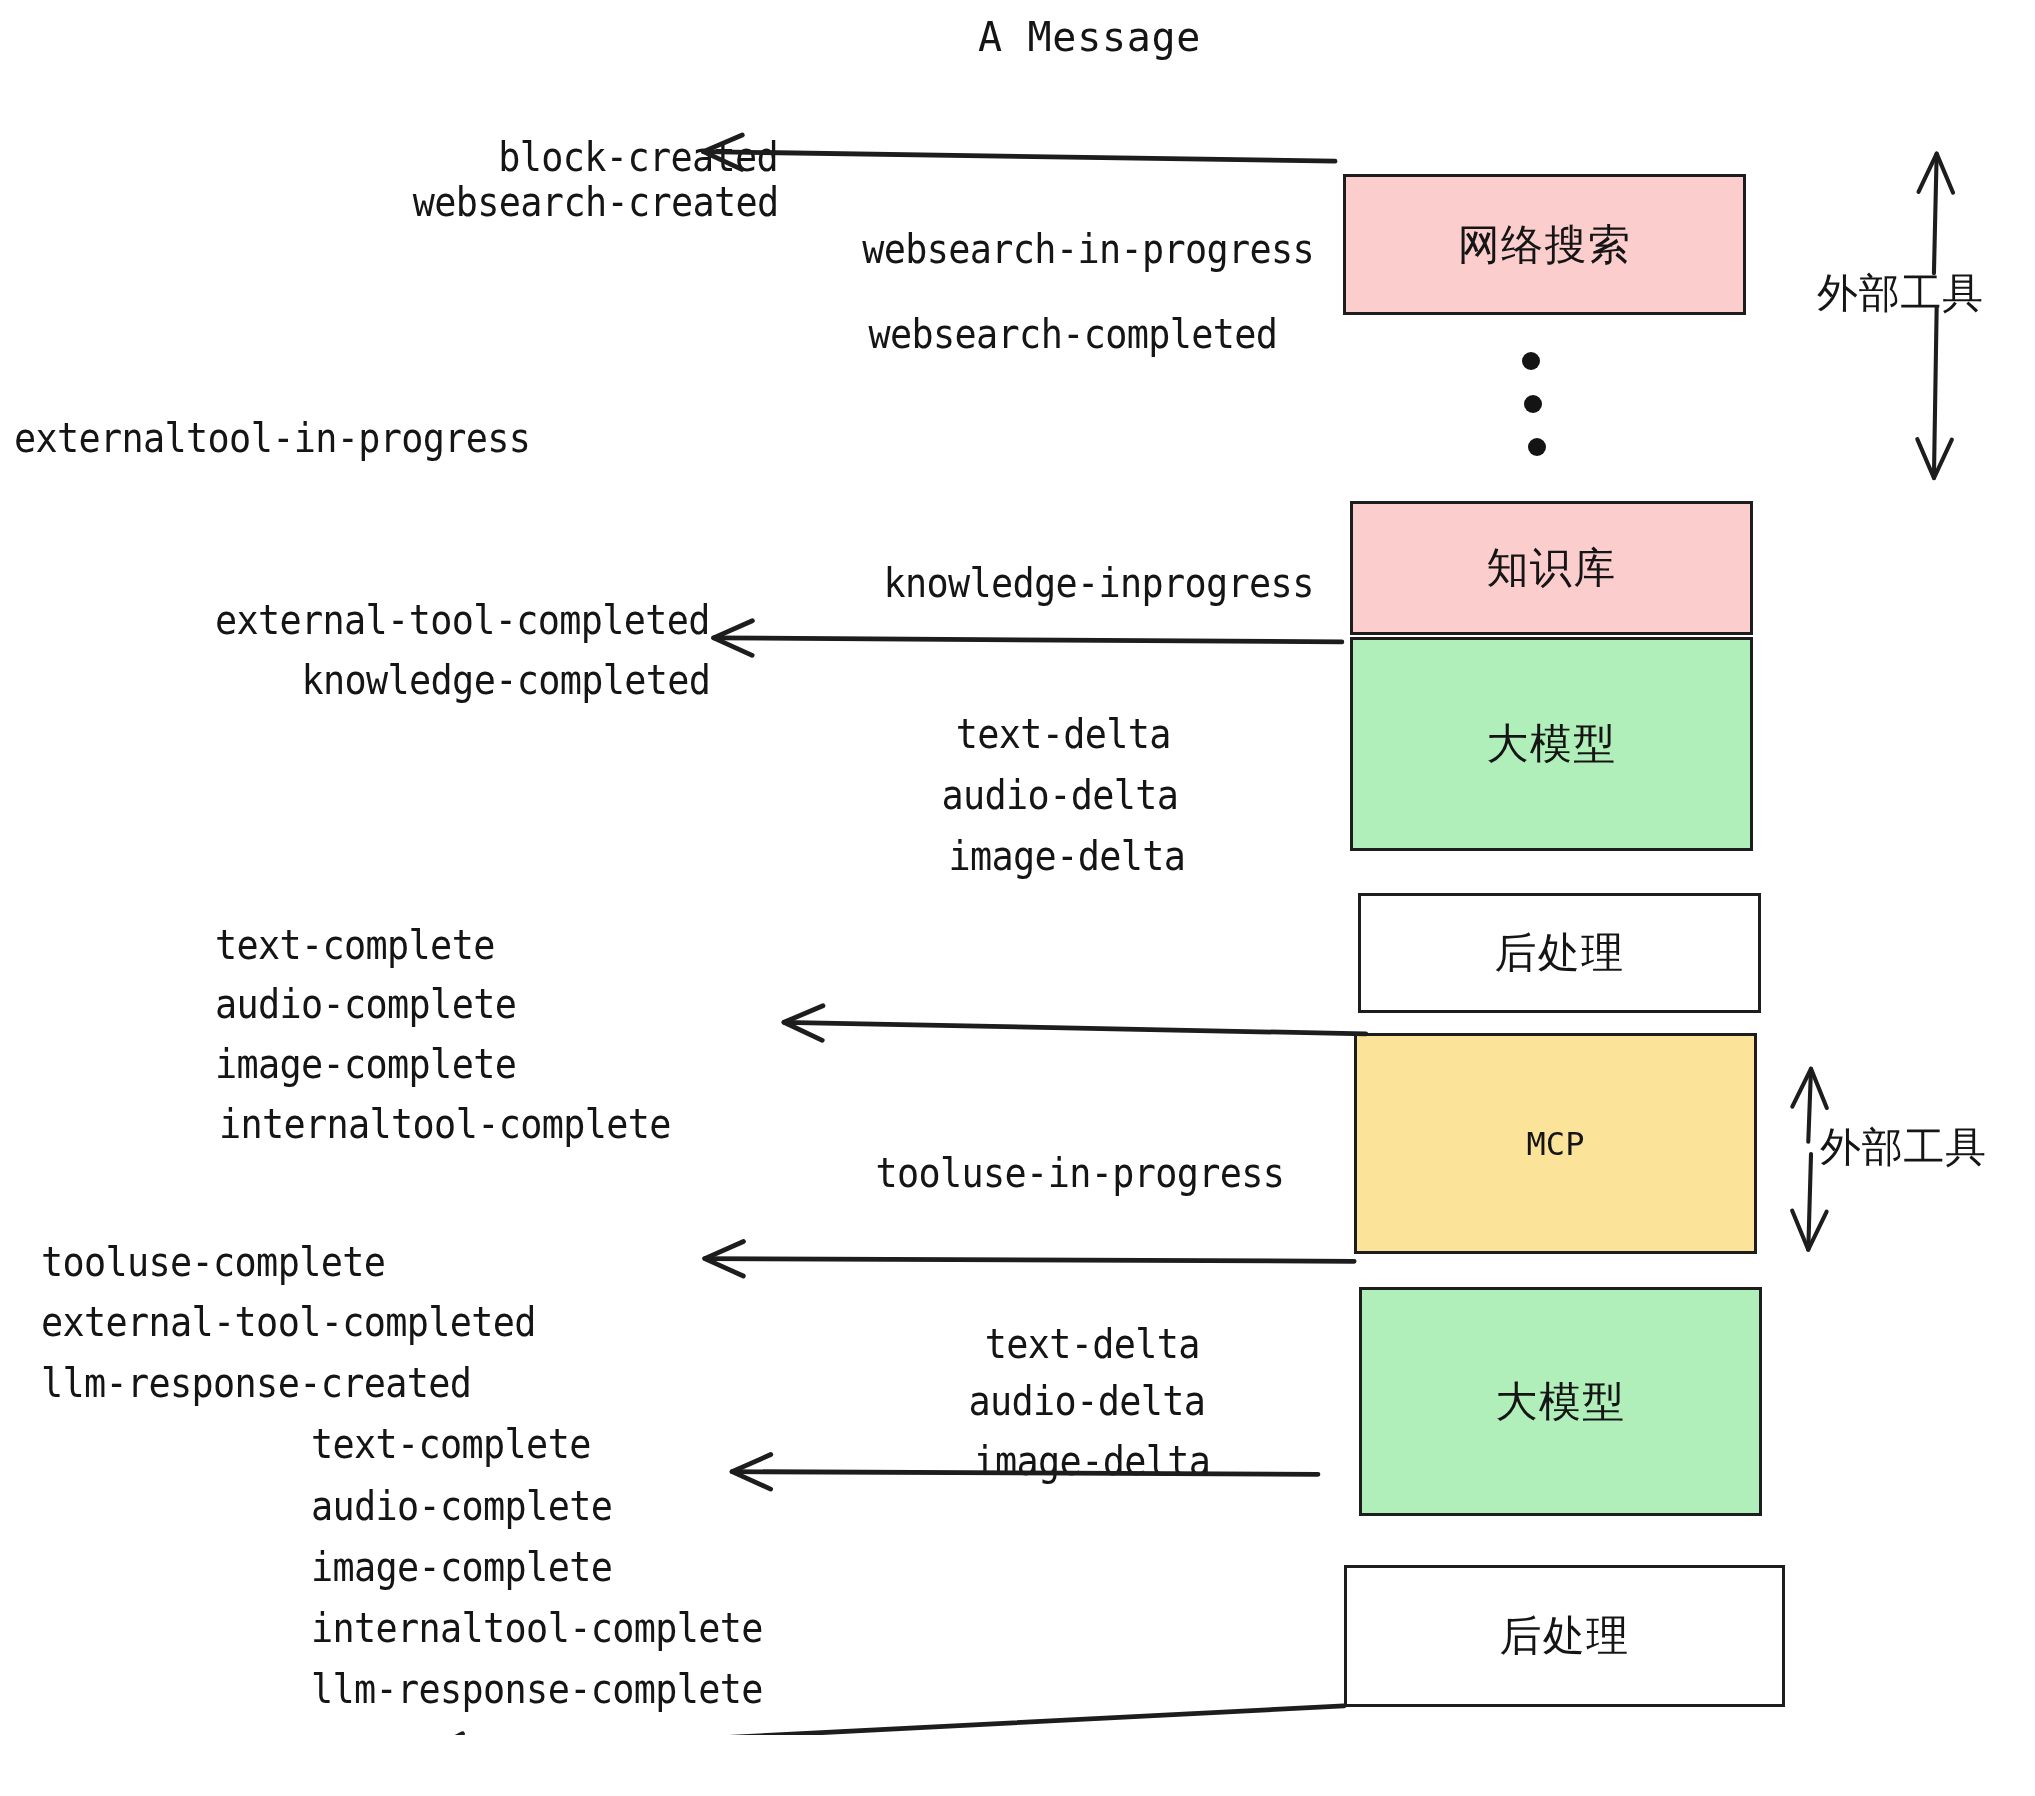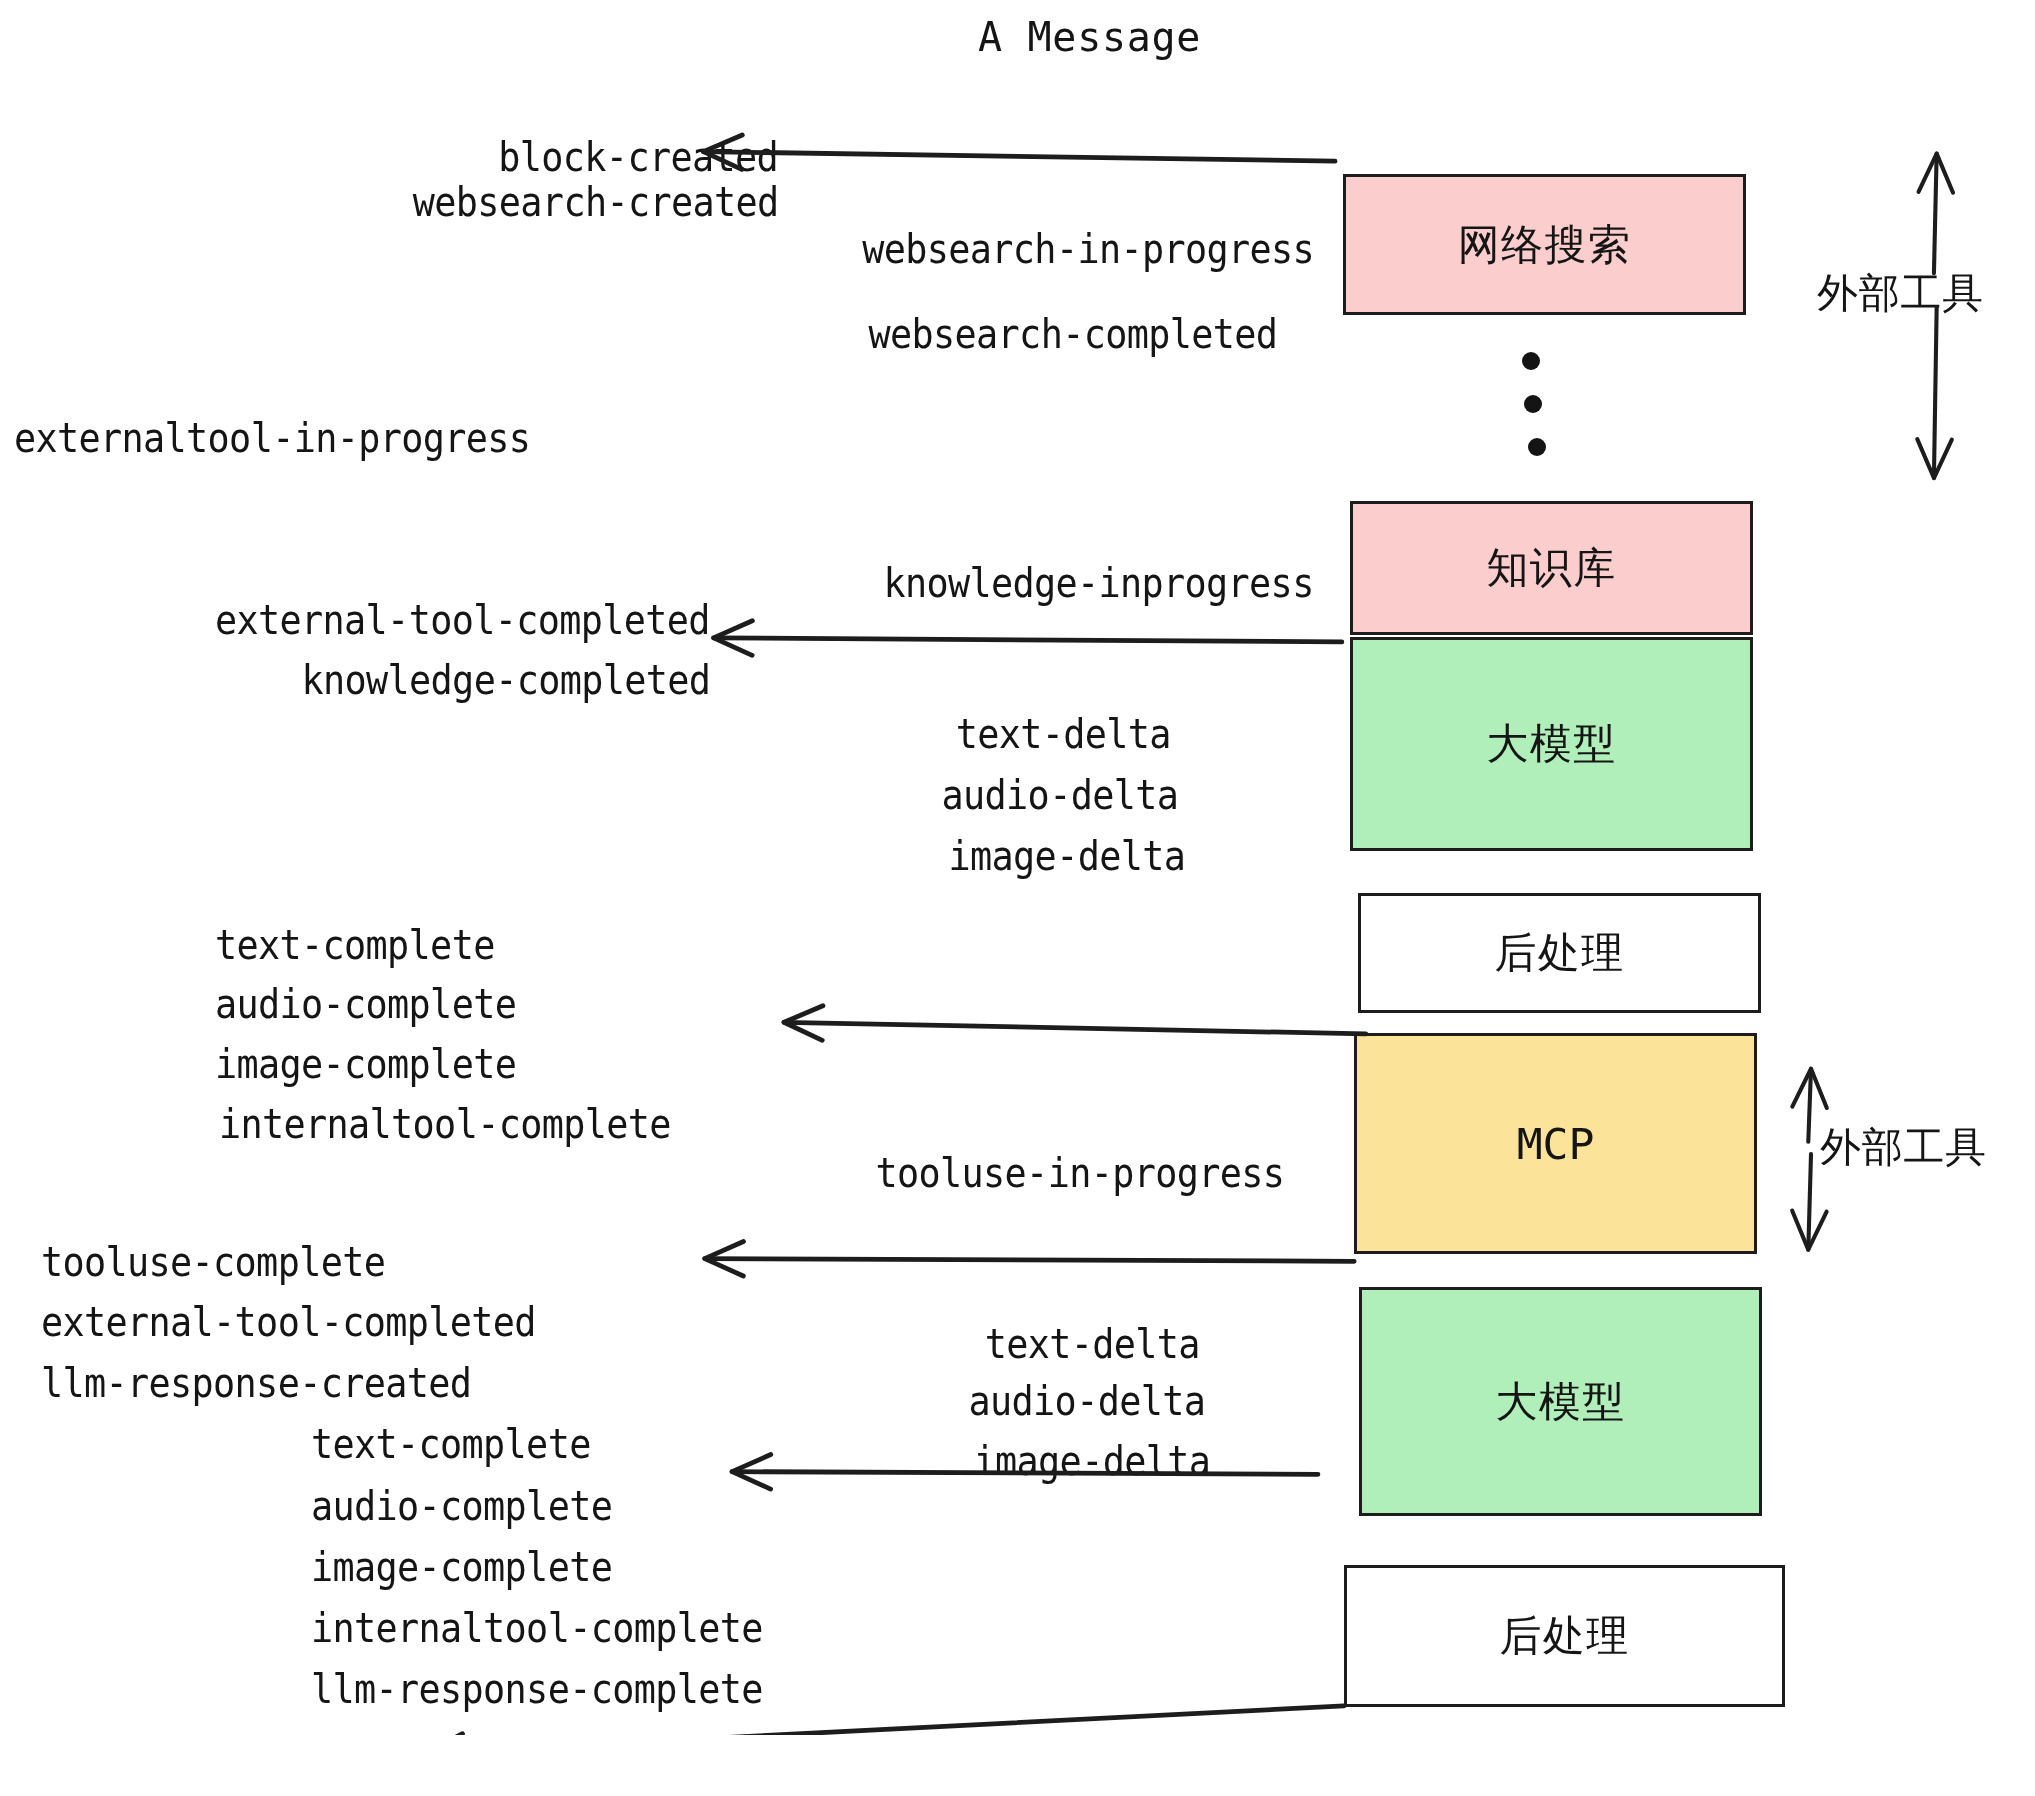--- a/index.html
+++ b/index.html
@@ -47,21 +47,21 @@
     color: #151515;
   }
   .node .nlabel {
     font-family: "DejaVu Sans", "Liberation Sans", sans-serif;
     font-size: 42px;
     letter-spacing: 1.4px;
     font-weight: 400;
   }
   .node.mono .nlabel {
     font-family: "DejaVu Sans Mono", "Liberation Mono", monospace;
-    font-size: 43px;
+    font-size: 32px;
     letter-spacing: 0px;
   }
   .sidelabel {
     position: absolute;
     color: #151515;
     font-family: Liberation Mono, monospace;
     font-size: 41px;
     letter-spacing: 0.7px;
     white-space: nowrap;
   }

